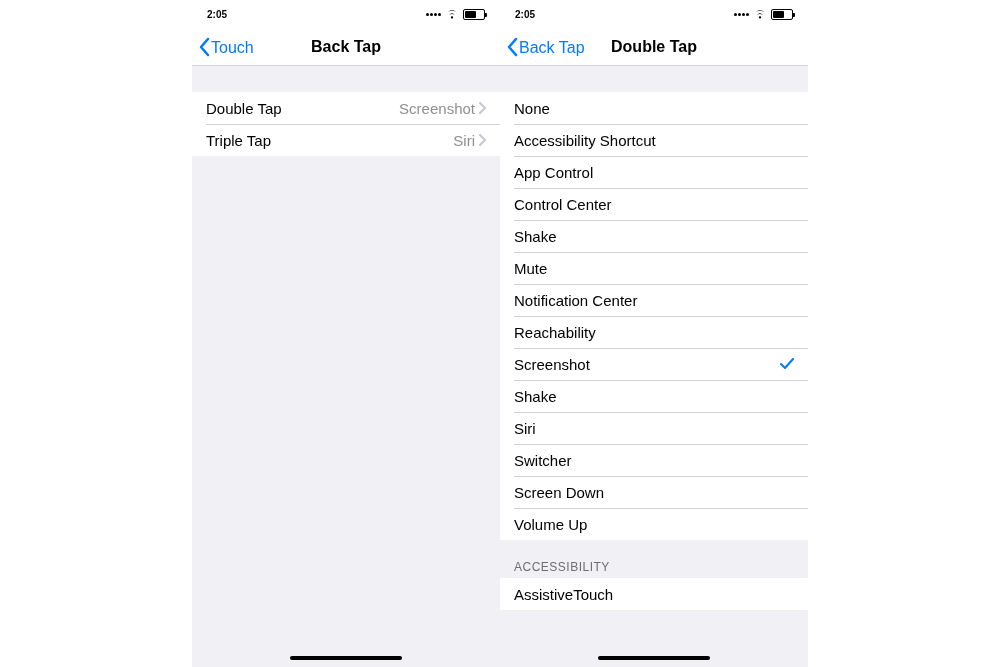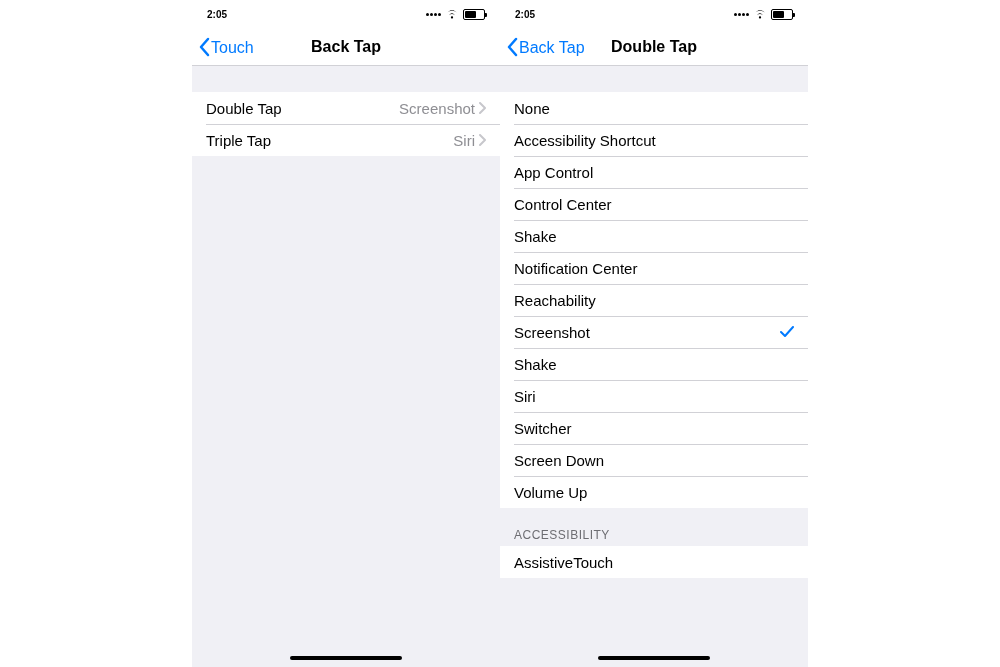--- a/index.html
+++ b/index.html
@@ -298,20 +298,24 @@
         </div>
         <div class="cell">
           <span>Control Center</span>
           <div class="cell-sep"></div>
         </div>
         <div class="cell">
           <span>Shake</span>
           <div class="cell-sep"></div>
         </div>
         <div class="cell">
+          <span>Mute</span>
+          <div class="cell-sep"></div>
+        </div>
+        <div class="cell">
           <span>Notification Center</span>
           <div class="cell-sep"></div>
         </div>
         <div class="cell">
           <span>Reachability</span>
           <div class="cell-sep"></div>
         </div>
         <div class="cell">
           <span>Screenshot</span>
           <span class="checkmark">

